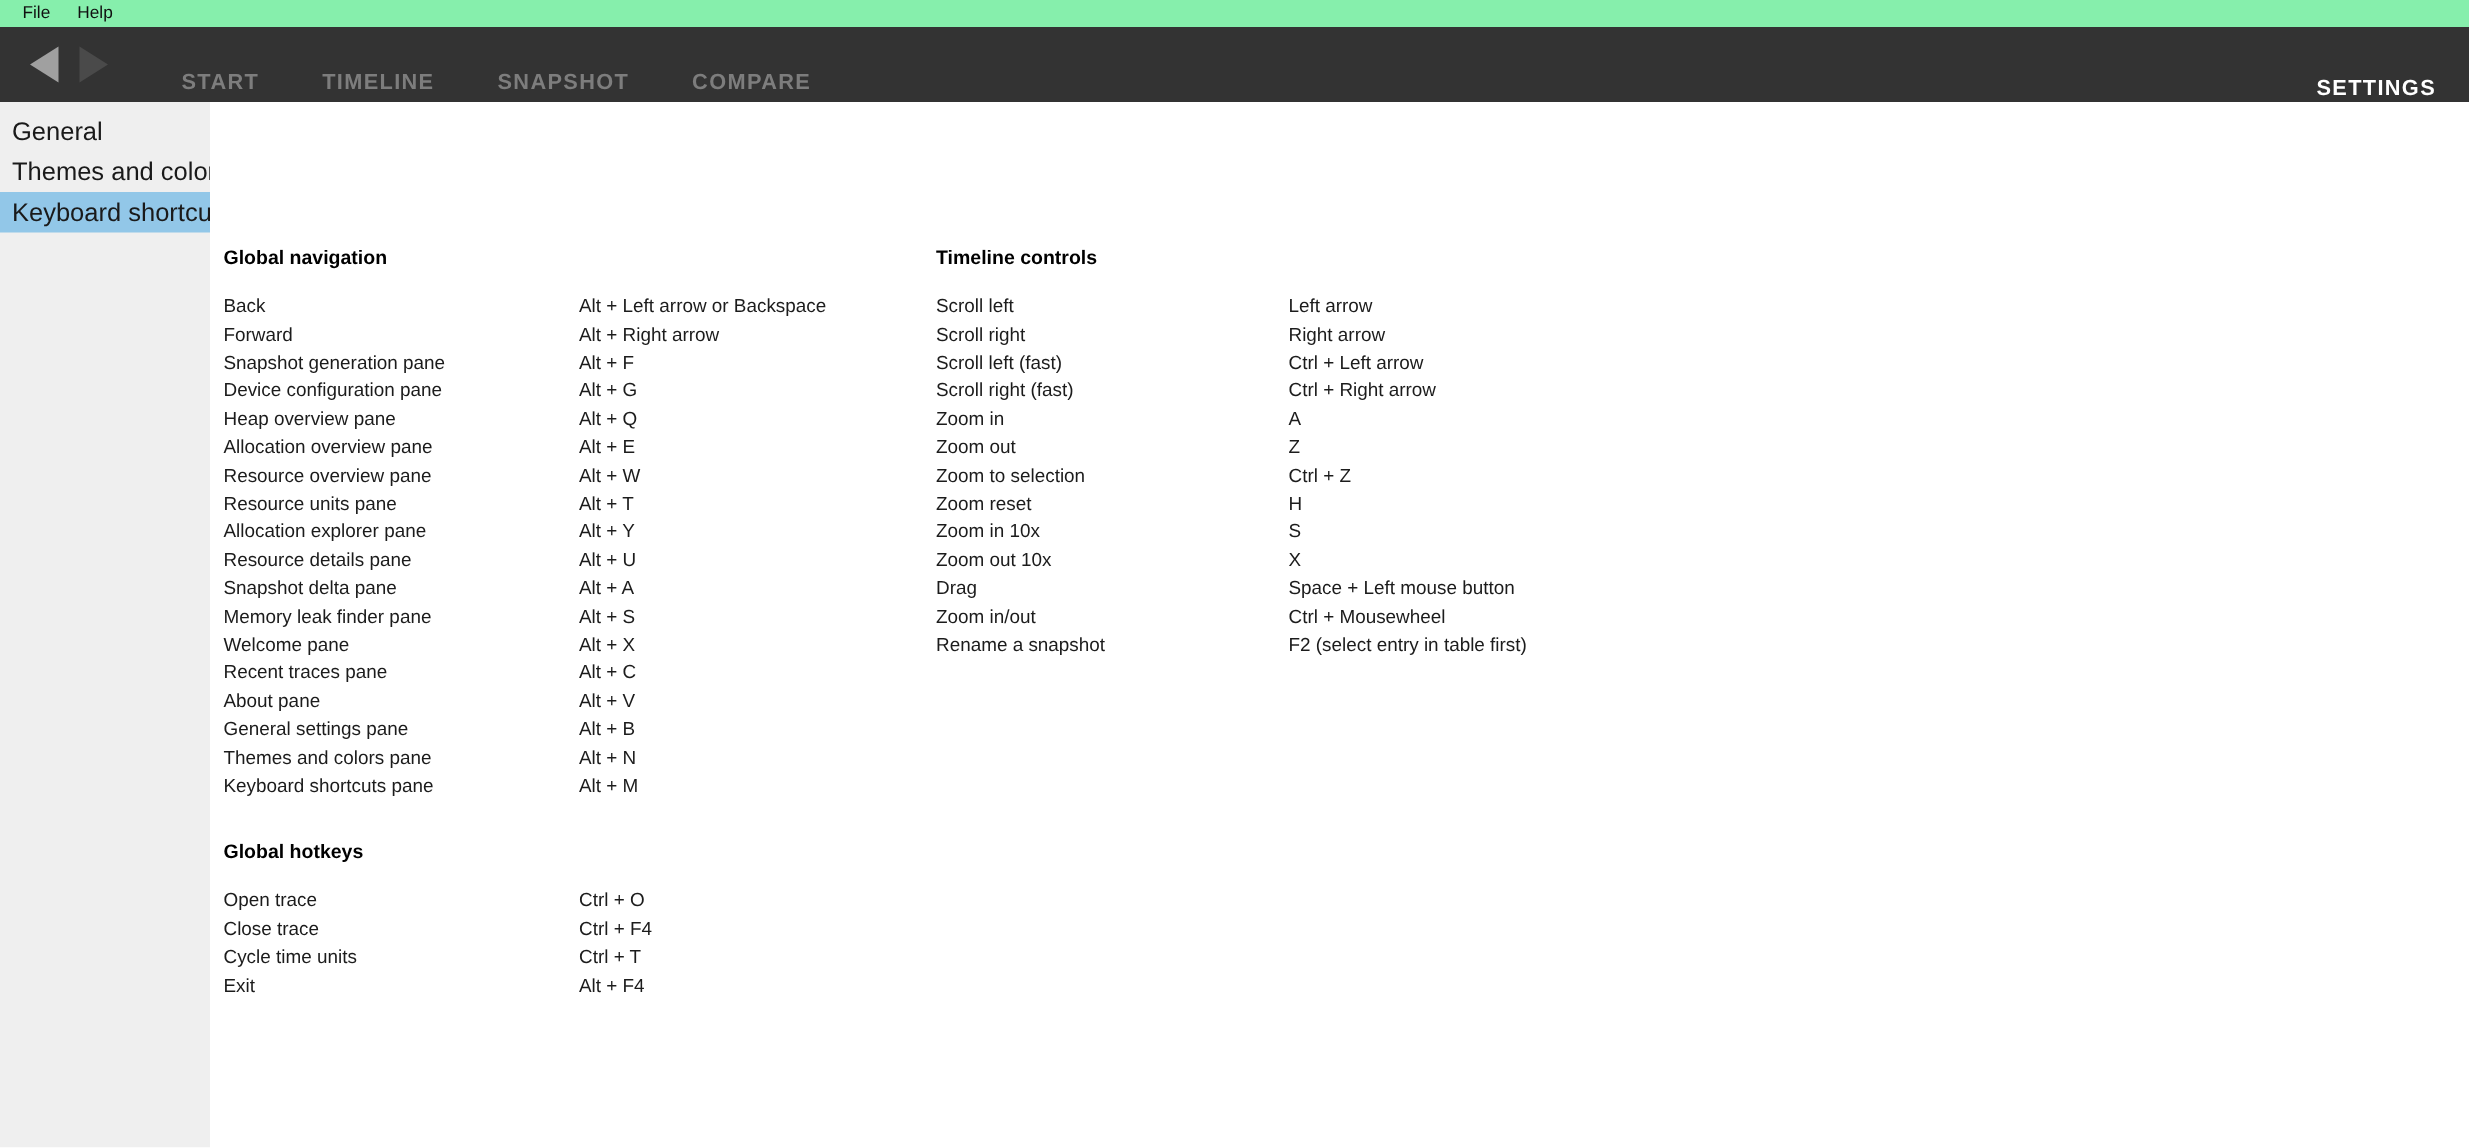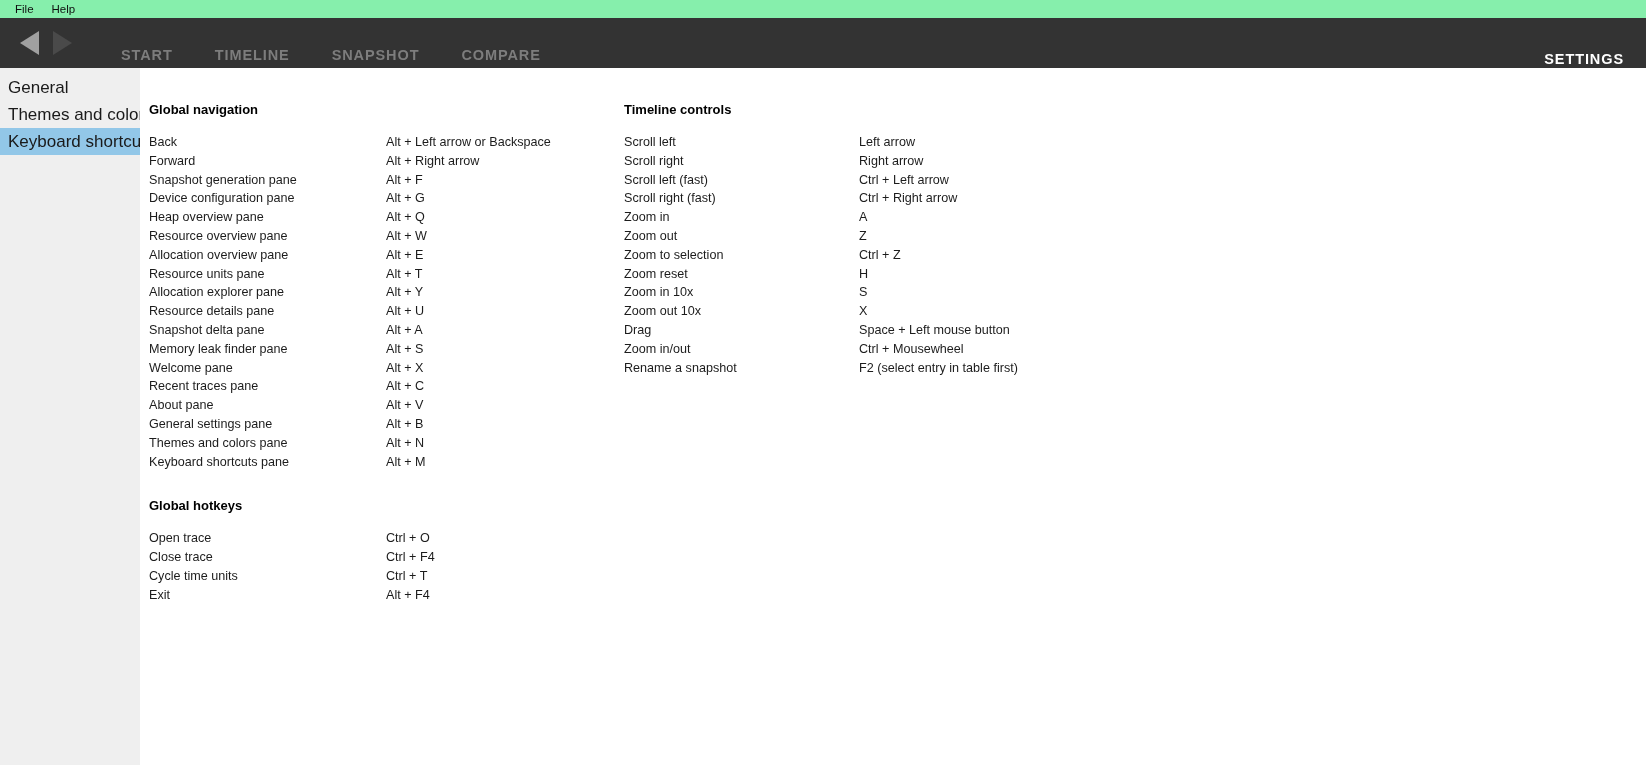--- a/index.html
+++ b/index.html
@@ -122,21 +122,21 @@
   }
 
   
   .main {
     flex: 1 1 auto;
     background: #ffffff;
     position: relative;
   }
   .columns {
     display: flex;
-    padding-top: 34px;
+    padding-top: 96px;
     padding-left: 9px;
   }
   .col-left  { width: 475px; flex: 0 0 475px; }
   .col-right { width: 600px; flex: 0 0 600px; }
 
   .group { margin-bottom: 0; }
   .group + .group { margin-top: 27px; }
 
   .group-title {
     font-size: 13px;
@@ -213,28 +213,28 @@
             </div>
           <div class="row">
               <span class="action">Device configuration pane</span>
               <span class="shortcut">Alt + G</span>
             </div>
           <div class="row">
               <span class="action">Heap overview pane</span>
               <span class="shortcut">Alt + Q</span>
             </div>
           <div class="row">
+              <span class="action">Allocation overview pane</span>
+              <span class="shortcut">Alt + E</span>
+            </div>
+          <div class="row">
               <span class="action">Resource overview pane</span>
               <span class="shortcut">Alt + W</span>
             </div>
           <div class="row">
-              <span class="action">Allocation overview pane</span>
-              <span class="shortcut">Alt + E</span>
-            </div>
-          <div class="row">
               <span class="action">Resource units pane</span>
               <span class="shortcut">Alt + T</span>
             </div>
           <div class="row">
               <span class="action">Allocation explorer pane</span>
               <span class="shortcut">Alt + Y</span>
             </div>
           <div class="row">
               <span class="action">Resource details pane</span>
               <span class="shortcut">Alt + U</span>

